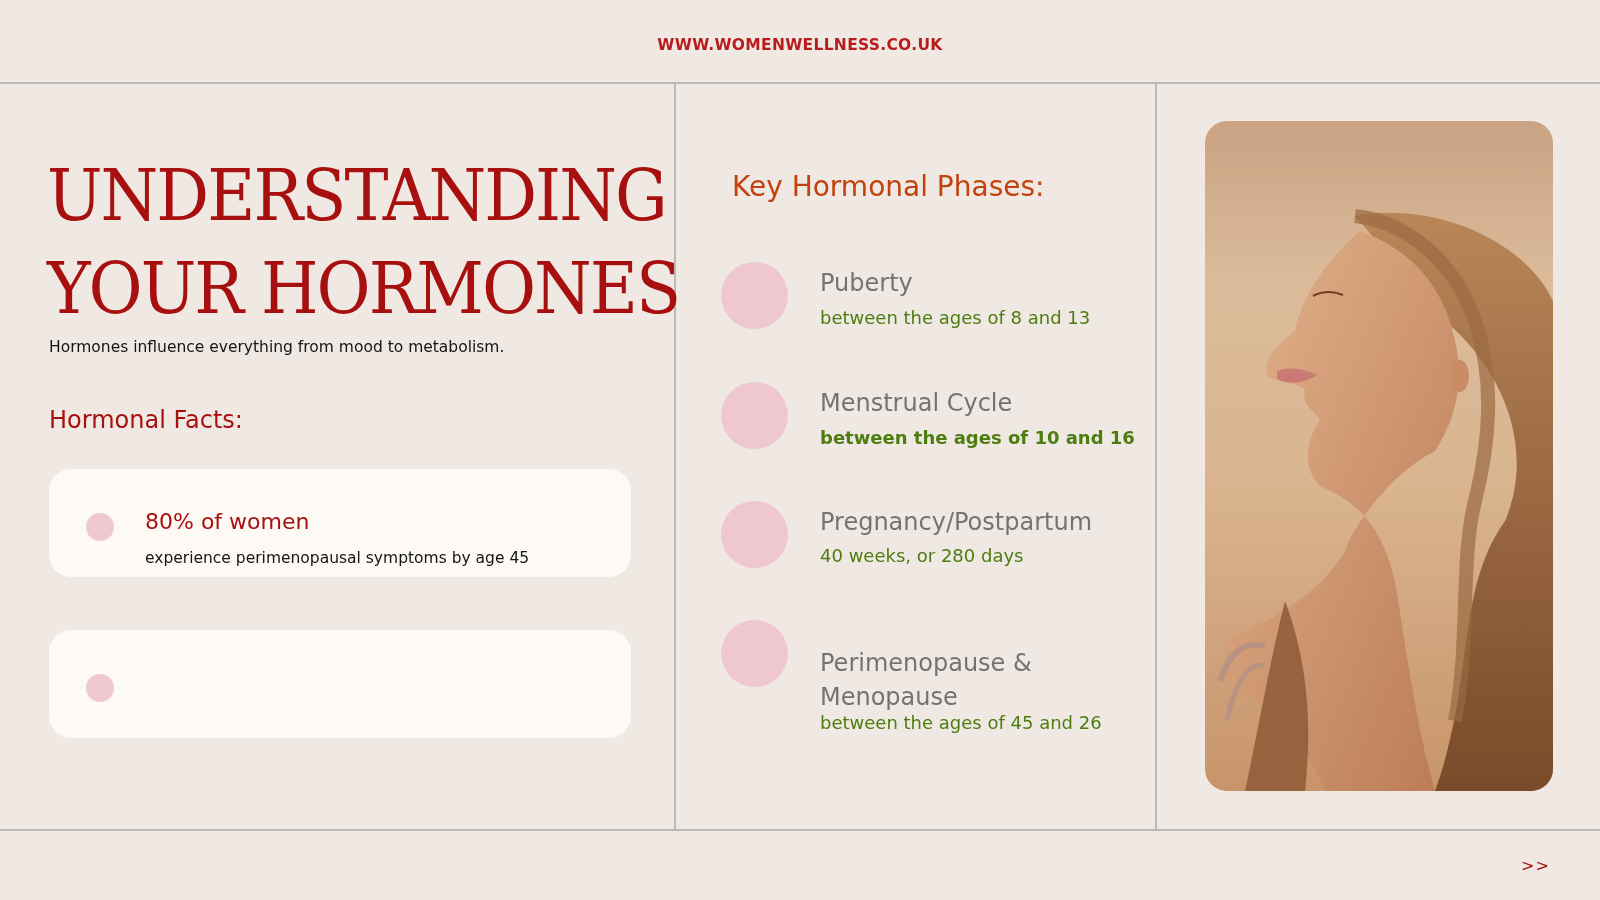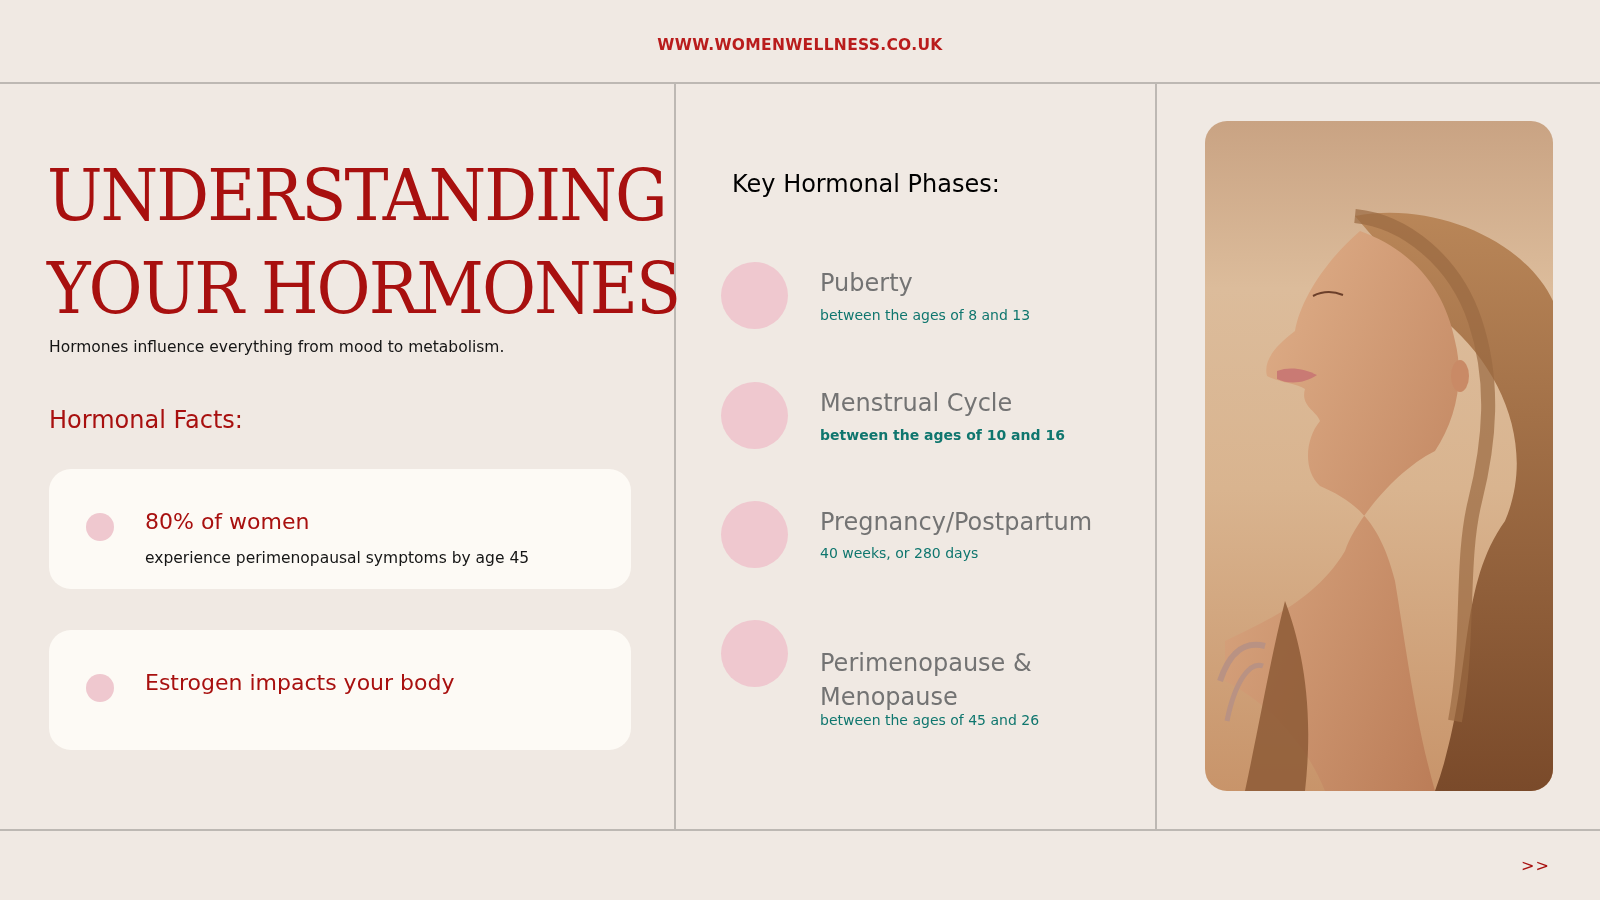--- a/index.html
+++ b/index.html
@@ -27,49 +27,49 @@
     font-size:66px; line-height:86px; color:#a8100f;
     letter-spacing:-2px; transform:scaleY(1.08); transform-origin:top left;
   }
   .subtitle {
     position:absolute; left:49px; top:338px; font-size:15.5px; color:#151515;text-align:right;
   }
   .facts-heading {
     position:absolute; left:49px; top:406px; font-size:24px; color:#a8100f;
   }
   .card {
-    position:absolute; left:49px; width:582px; height:120px;
+    position:absolute; left:49px; width:582px; height:108px;
     background:#fdfaf5; border-radius:22px;
   }
   .card.c1 { top:469px; }
   .card.c2 { top:630px; }
   .card .dot {
     position:absolute; left:37px; top:44px; width:28px; height:28px;
     border-radius:50%; background:#efc8cf;
   }
   .card .c-title {
     position:absolute; left:96px; top:40px; font-size:22px; color:#a8100f;
   }
   .card .c-desc {
     position:absolute; left:96px; top:80px; font-size:15.5px; color:#151515;
   }
 
   .phases-heading {
-    position:absolute; left:732px; top:170px; font-size:24px; color:#000000;
+    position:absolute; left:732px; top:170px; font-size:28px; color:#c2410c;
   }
   .phase { position:absolute; left:721px; width:420px; }
   .phase .circle {
     position:absolute; left:0; top:0; width:67px; height:67px;
     border-radius:50%; background:#efc8cf;
   }
   .phase .p-title {
     position:absolute; left:99px; top:4px; font-size:24px; line-height:34px; color:#737373;
   }
   .phase .p-desc {
-    position:absolute; left:99px; font-size:14px; color:#0f766e;
+    position:absolute; left:99px; font-size:18px; color:#4d7c0f;
   }
   .phase.p1 { top:262px; } .phase.p1 .p-desc { top:45px; }
   .phase.p2 { top:382px; } .phase.p2 .p-desc { top:45px;font-weight:bold; }
   .phase.p3 { top:501px; } .phase.p3 .p-desc { top:44px; }
   .phase.p4 { top:620px; } .phase.p4 .p-title { width:260px;margin-top:22px; } .phase.p4 .p-desc { top:92px; }
 
   .photo {
     position:absolute; left:1205px; top:121px; width:348px; height:670px;
     border-radius:22px; overflow:hidden;
     background:linear-gradient(180deg,#c9a383 0%,#dcbc9b 25%,#d9b48f 55%,#c8946a 100%);
@@ -98,21 +98,20 @@
 <div class="subtitle">Hormones influence everything from mood to metabolism.</div>
 <div class="facts-heading">Hormonal Facts:</div>
 
 <div class="card c1">
   <div class="dot"></div>
   <div class="c-title">80% of women</div>
   <div class="c-desc">experience perimenopausal symptoms by age 45</div>
 </div>
 <div class="card c2">
   <div class="dot"></div>
-  <div class="c-title">Estrogen impacts your body</div>
 </div>
 
 <div class="phases-heading">Key Hormonal Phases:</div>
 
 <div class="phase p1">
   <div class="circle"></div>
   <div class="p-title">Puberty</div>
   <div class="p-desc">between the ages of 8 and 13</div>
 </div>
 <div class="phase p2">

